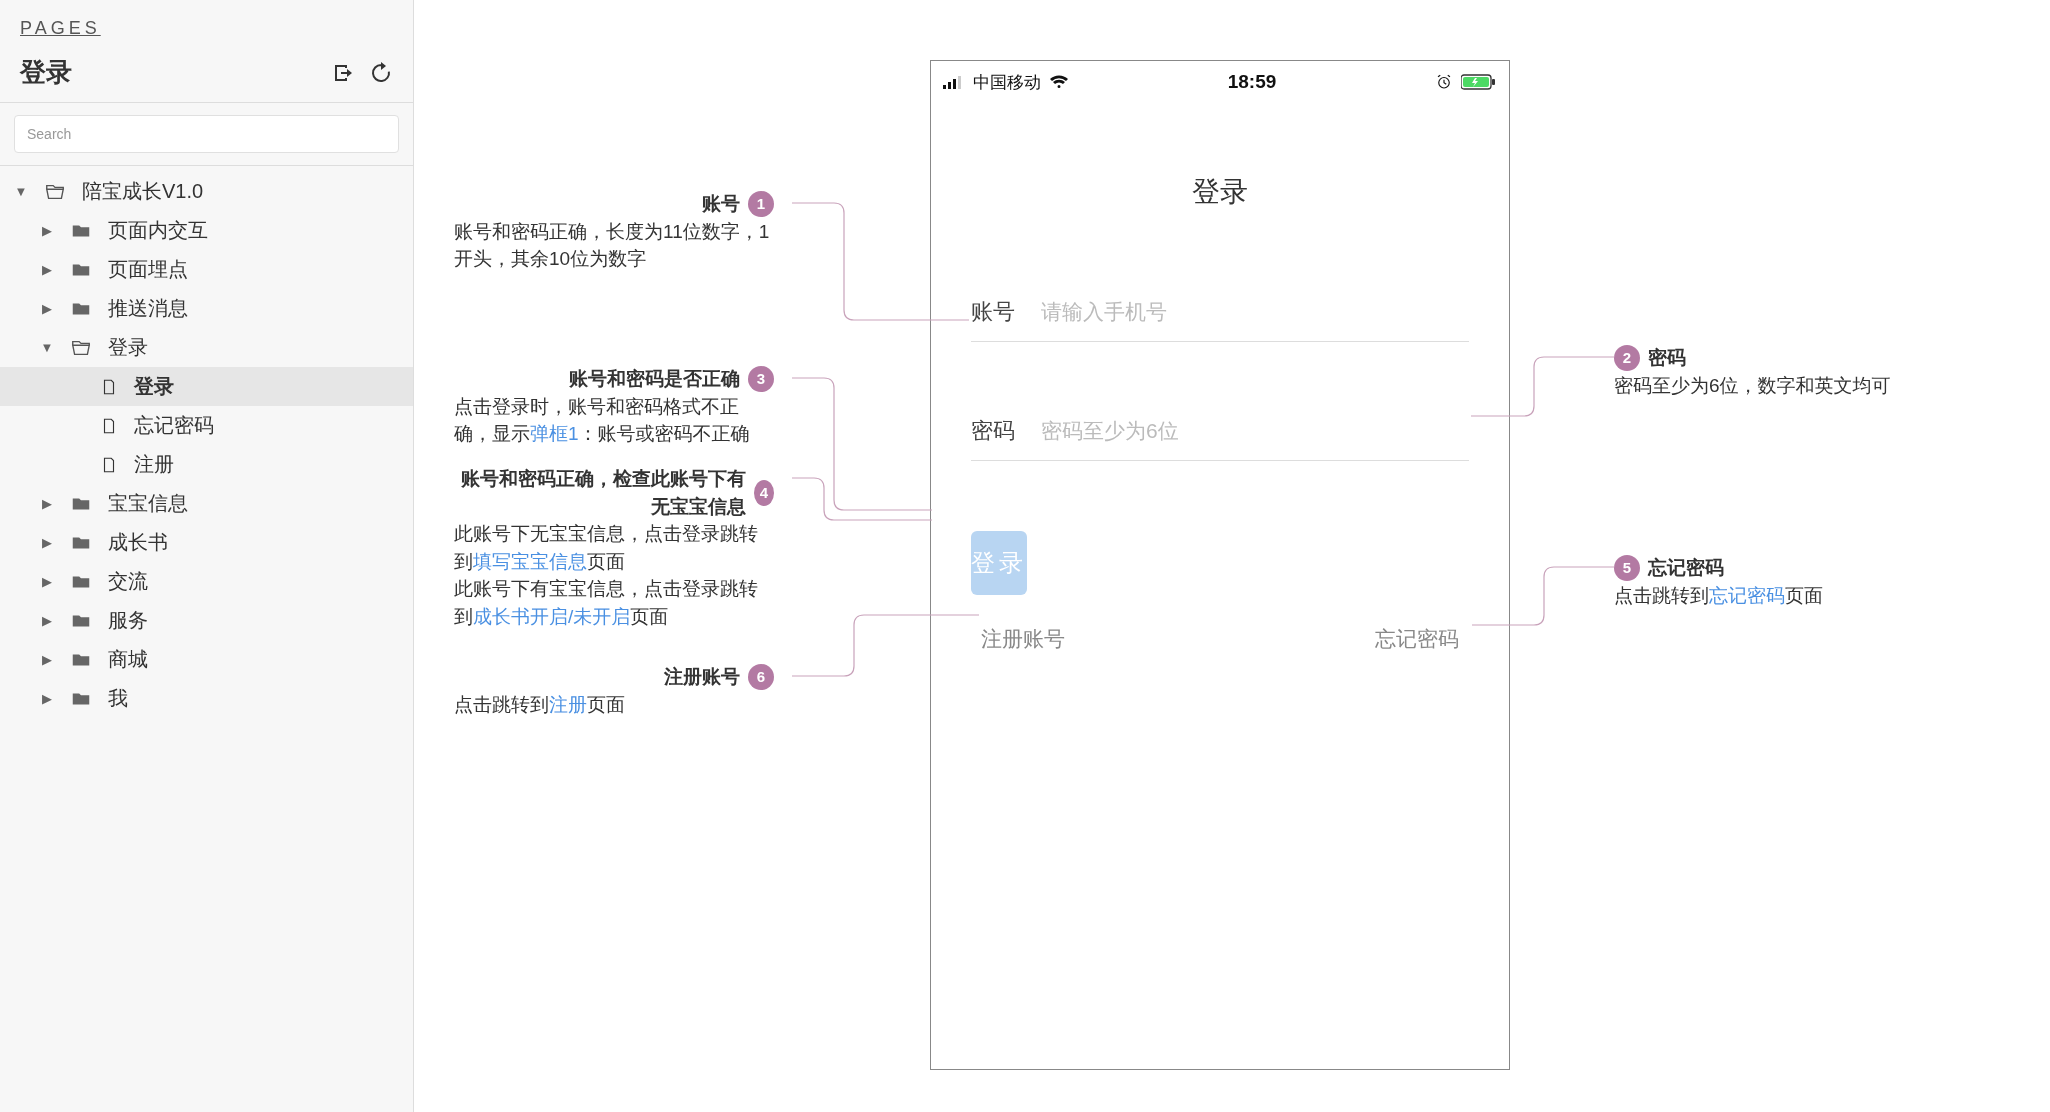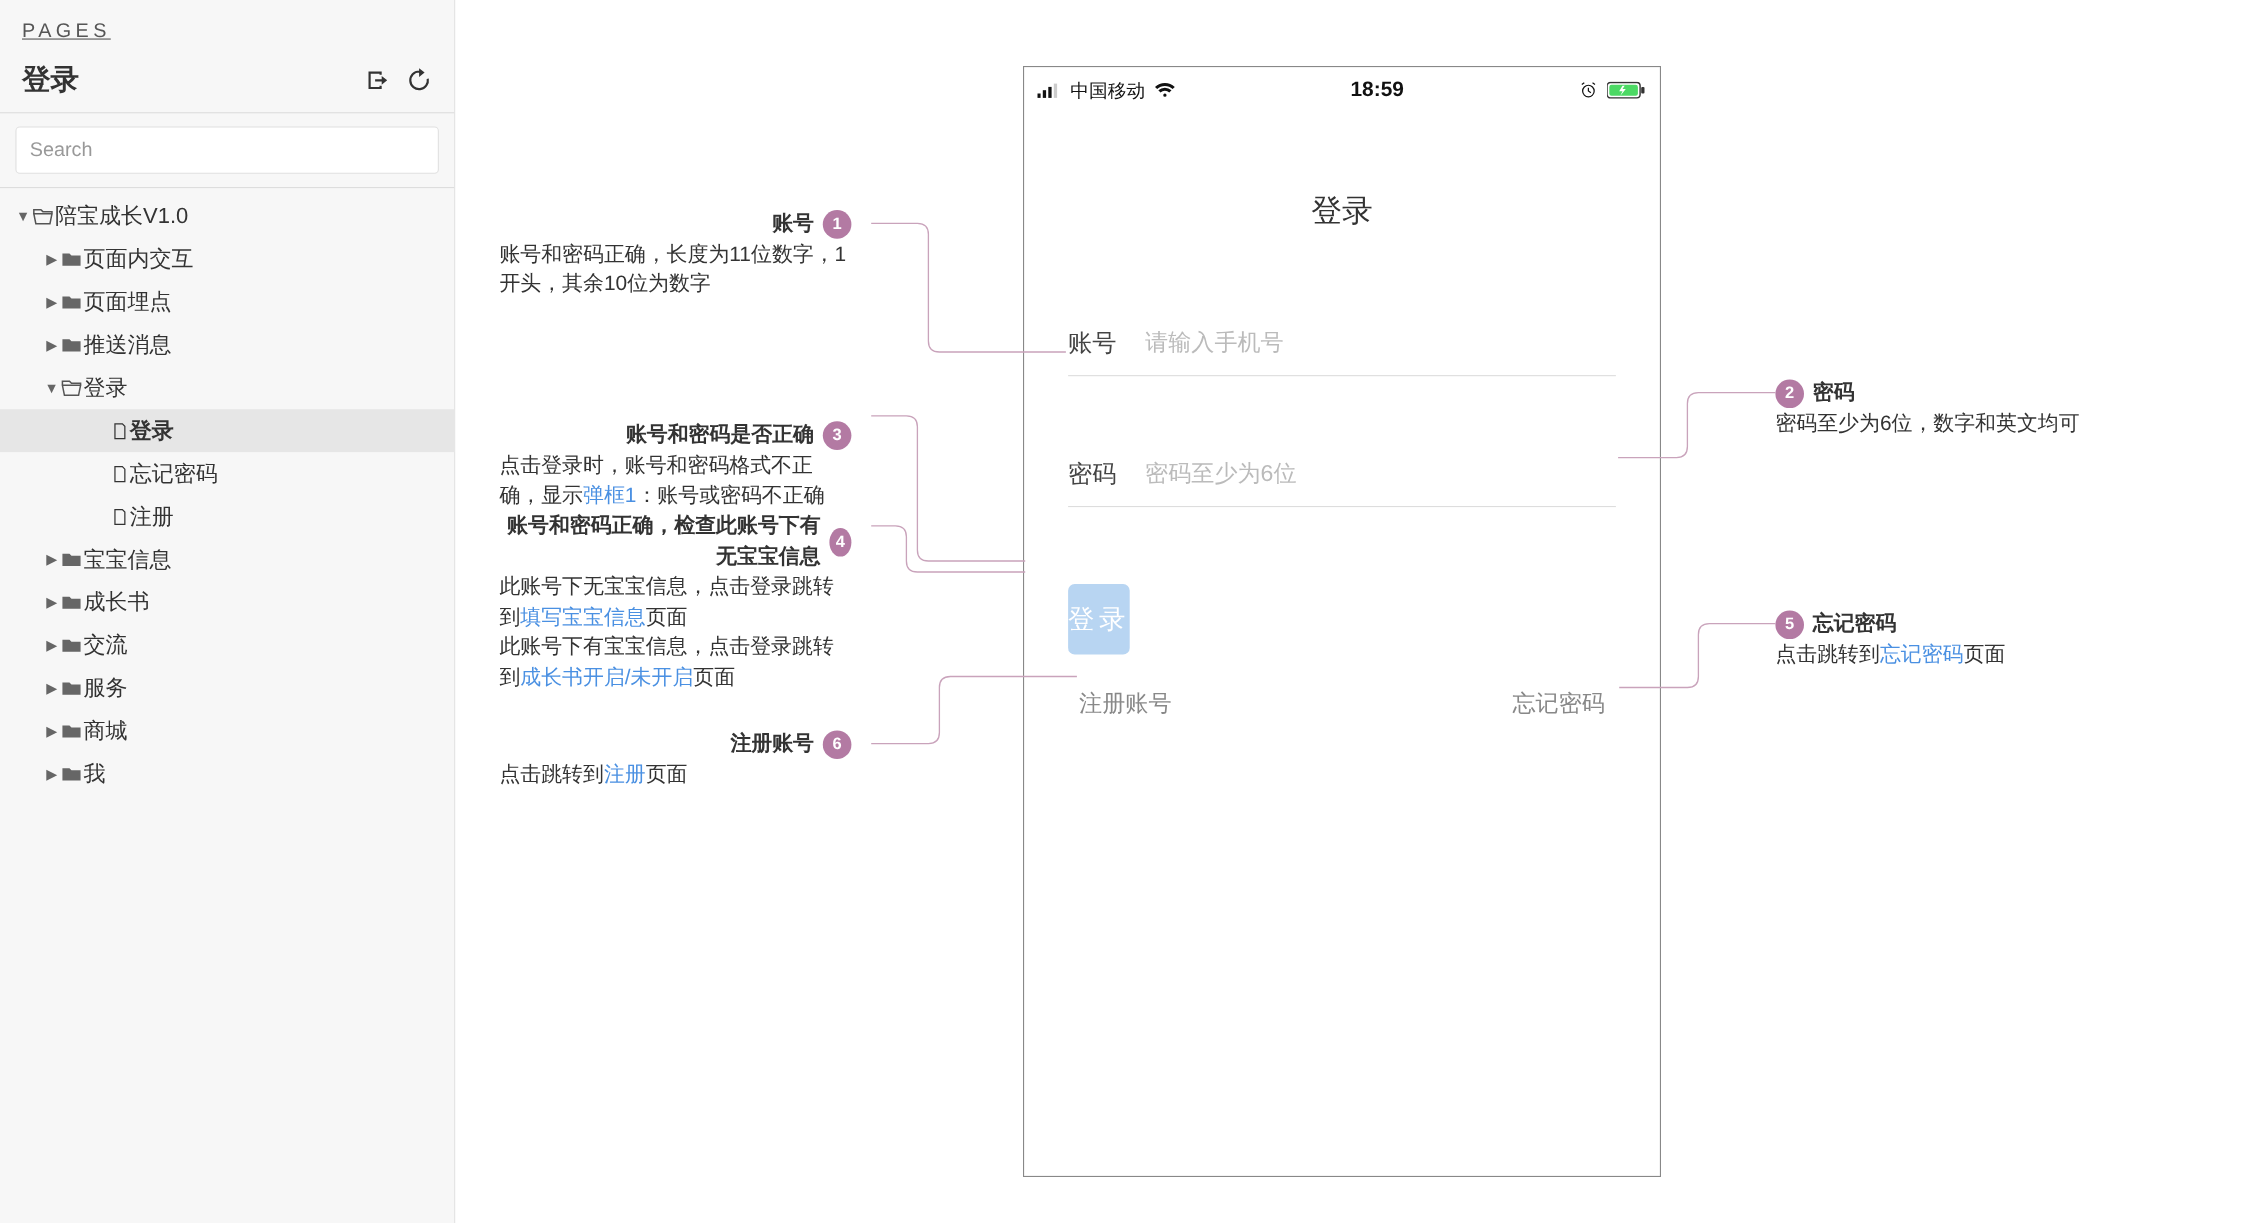--- a/index.html
+++ b/index.html
@@ -27,26 +27,26 @@
   padding: 8px 20px 12px;
 }
 .page-title { font-size: 26px; font-weight: 600; }
 .page-actions { display: flex; gap: 14px; }
 .icon { display: inline-flex; align-items: center; justify-content: center; }
 .divider { border-top: 1px solid #ddd; }
 .search-box { padding: 12px 14px; }
 .search-input {
   width: 100%; padding: 10px 12px;
   border: 1px solid #e0e0e0; border-radius: 4px;
-  font-size: 18px; color: #7f1d1d; background: #fff;
+  font-size: 14px; color: #7f1d1d; background: #fff;
 }
 .search-input::placeholder { color: #999; }
 .tree { padding: 6px 0 20px; font-size: 20px; color: #333; }
 .tree-row {
-  display: flex; align-items: center; gap: 0;
+  display: flex; align-items: center; gap: 16px;
   padding: 6px 26px 6px; cursor: pointer;
 }
 .tree-row.selected { background: #e6e6e6; font-weight: 700; }
 .arrow { width: 14px; text-align: center; color: #666; font-size: 13px; }
 .arrow.down::before { content: "▼"; }
 .arrow.right::before { content: "▶"; }
 .indent-0 { padding-left: 14px; }
 .indent-1 { padding-left: 40px; }
 .indent-3 { padding-left: 100px; }
 
@@ -352,21 +352,21 @@
   </svg>
 
   <div class="anno anno-left" style="left:40px; top:190px;">
     <div class="anno-head">
       <span class="anno-title">账号</span>
       <span class="badge">1</span>
     </div>
     <div>账号和密码正确，长度为11位数字，1开头，其余10位为数字</div>
   </div>
 
-  <div class="anno anno-left" style="left:40px; top:382px;">
+  <div class="anno anno-left" style="left:40px; top:365px;">
     <div class="anno-head">
       <span class="anno-title">账号和密码是否正确</span>
       <span class="badge">3</span>
     </div>
     <div>
       <span>点击登录时，账号和密码格式不正确，显示</span><span class="link">弹框1</span><span>：账号或密码不正确</span>
     </div>
   </div>
 
   <div class="anno anno-left" style="left:40px; top:465px;">

